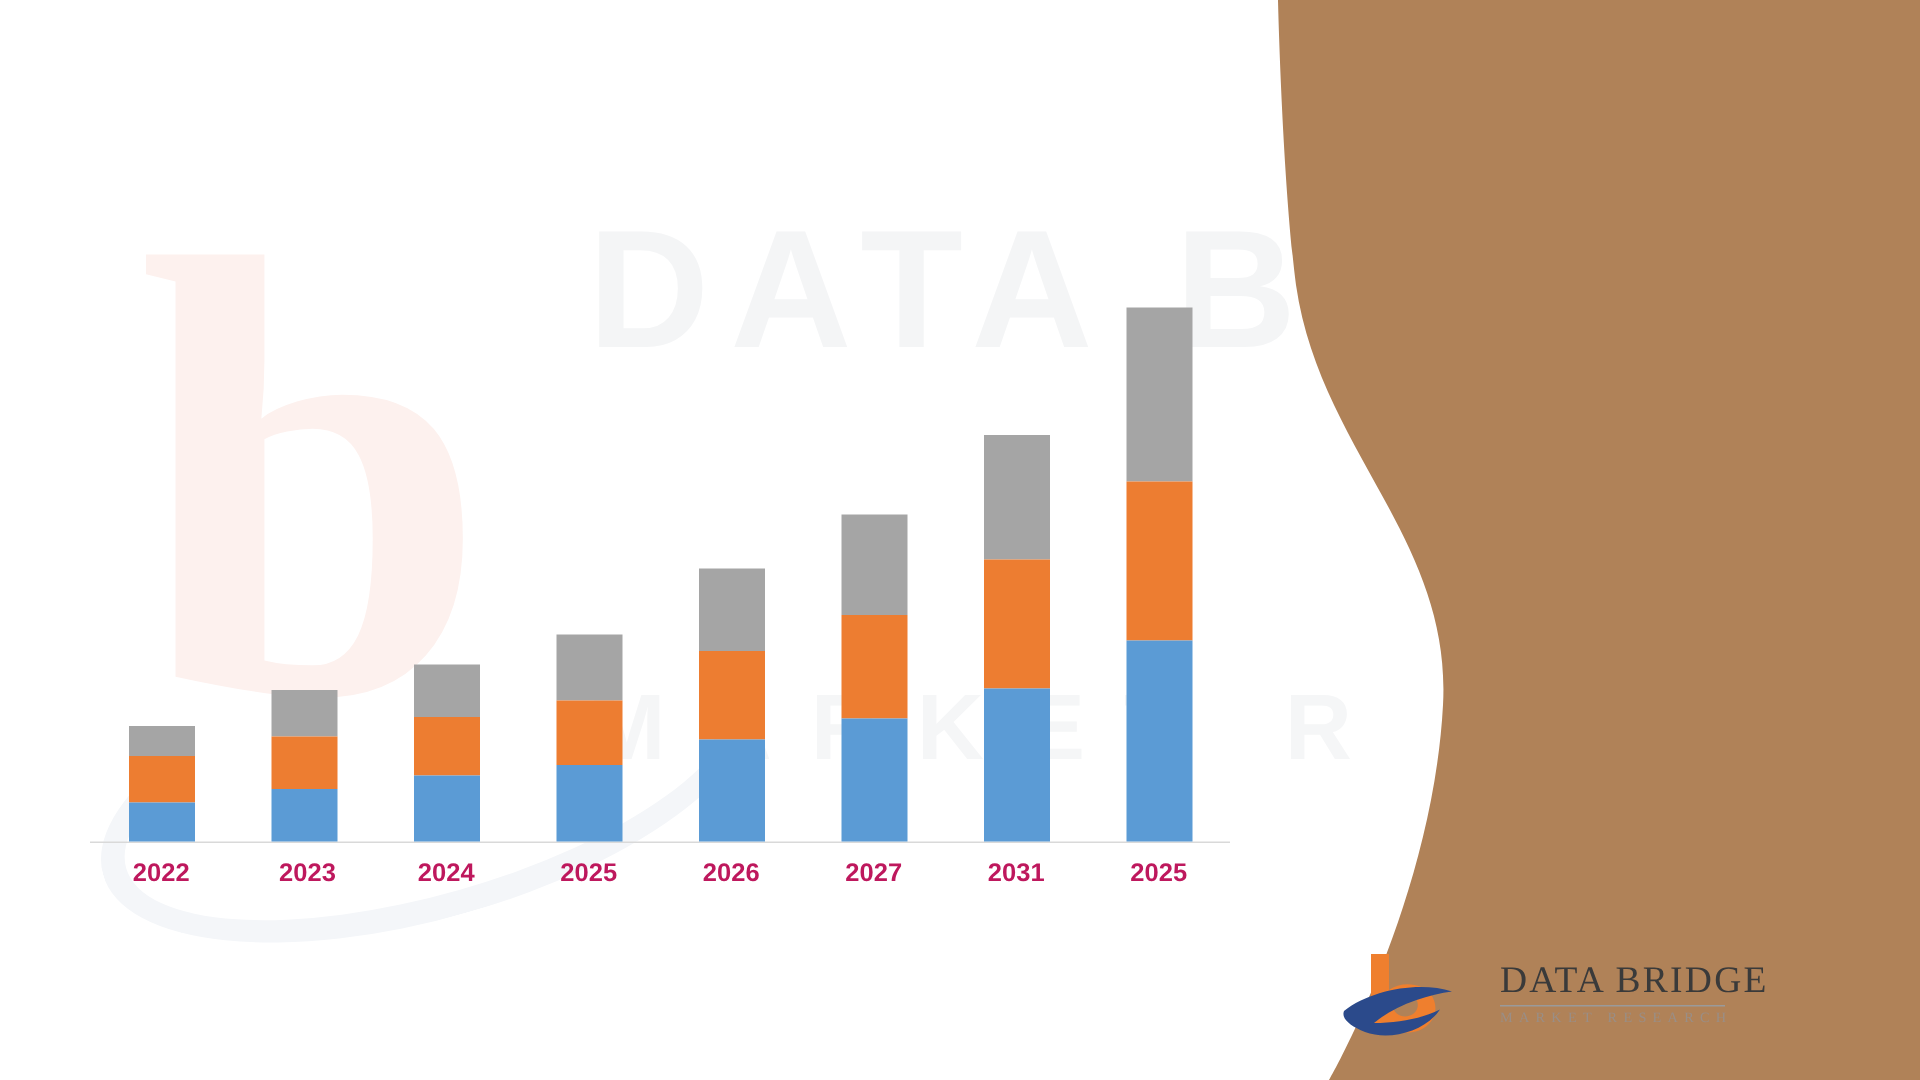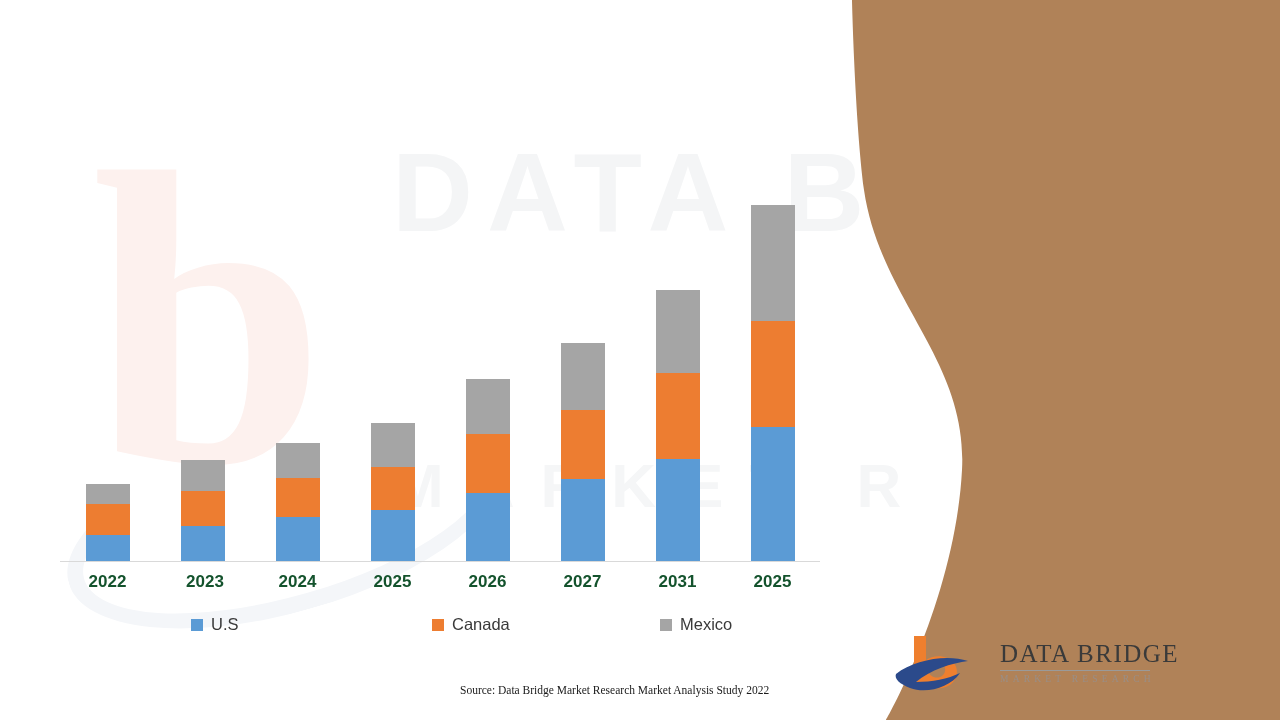--- a/index.html
+++ b/index.html
@@ -25,21 +25,21 @@
   .chart{position:absolute;left:60px;top:170px;width:760px;height:392px;}
   .plot{position:absolute;left:0;top:0;right:0;bottom:0;}
   .axis-line{position:absolute;left:0;right:0;bottom:0;height:1px;background:#d9d9d9;}
   .bar{position:absolute;bottom:1px;width:44px;}
   .seg{width:100%;display:block;}
   .seg.us{background:#5b9bd5;}
   .seg.ca{background:#ed7d31;}
   .seg.mx{background:#a5a5a5;}
 
   .xlabels{position:absolute;left:60px;top:572px;width:760px;height:28px;}
-  .xlab{position:absolute;top:0;width:80px;text-align:center;font-size:17px;font-weight:700;color:#14532d;}
+  .xlab{position:absolute;top:0;width:80px;text-align:center;font-size:17px;font-weight:700;color:#be185d;}
 
   .legend{position:absolute;left:60px;top:615px;width:760px;height:30px;}
   .lg{position:absolute;top:0;display:flex;align-items:center;gap:8px;font-size:16.5px;color:#3a3a3a;font-weight:400;}
   .swatch{width:12px;height:12px;display:inline-block;}
   .swatch.us{background:#5b9bd5;}
   .swatch.ca{background:#ed7d31;}
   .swatch.mx{background:#a5a5a5;}
 
   .footer-left{position:absolute;left:58px;top:682px;font-size:12.5px;color:#1a1a1a;
                font-family:"Liberation Serif",serif;}
@@ -118,36 +118,21 @@
     <div class="xlabels" id="xlabels">
         <div class="xlab" style="left: 7.5px;">2022</div>
         <div class="xlab" style="left: 105px;">2023</div>
         <div class="xlab" style="left: 197.5px;">2024</div>
         <div class="xlab" style="left: 292.5px;">2025</div>
         <div class="xlab" style="left: 387.5px;">2026</div>
         <div class="xlab" style="left: 482.5px;">2027</div>
         <div class="xlab" style="left: 577.5px;">2031</div>
         <div class="xlab" style="left: 672.5px;">2025</div>
       </div>
-    <div class="legend" id="legend">
-        <div class="lg" style="left: 131px;">
-          <span class="swatch us"></span>
-          <span>U.S</span>
-        </div>
-        <div class="lg" style="left: 372px;">
-          <span class="swatch ca"></span>
-          <span>Canada</span>
-        </div>
-        <div class="lg" style="left: 600px;">
-          <span class="swatch mx"></span>
-          <span>Mexico</span>
-        </div>
-      </div>
 
-    <div class="footer-right">Source: Data Bridge Market Research Market Analysis Study 2022</div>
   </div>
 
   <svg class="right-pane" viewBox="0 0 1280 720" preserveAspectRatio="none" xmlns="http://www.w3.org/2000/svg">
     <path id="brownPath" d="M852,0 L1280,0 L1280,720 L886,720 C886,720 955,600 962,470 C968,360 880,300 864,190 C855,120 852,0 852,0 Z" fill="#b08258"></path>
   </svg>
 
   <div class="right-content">
     
 
     

